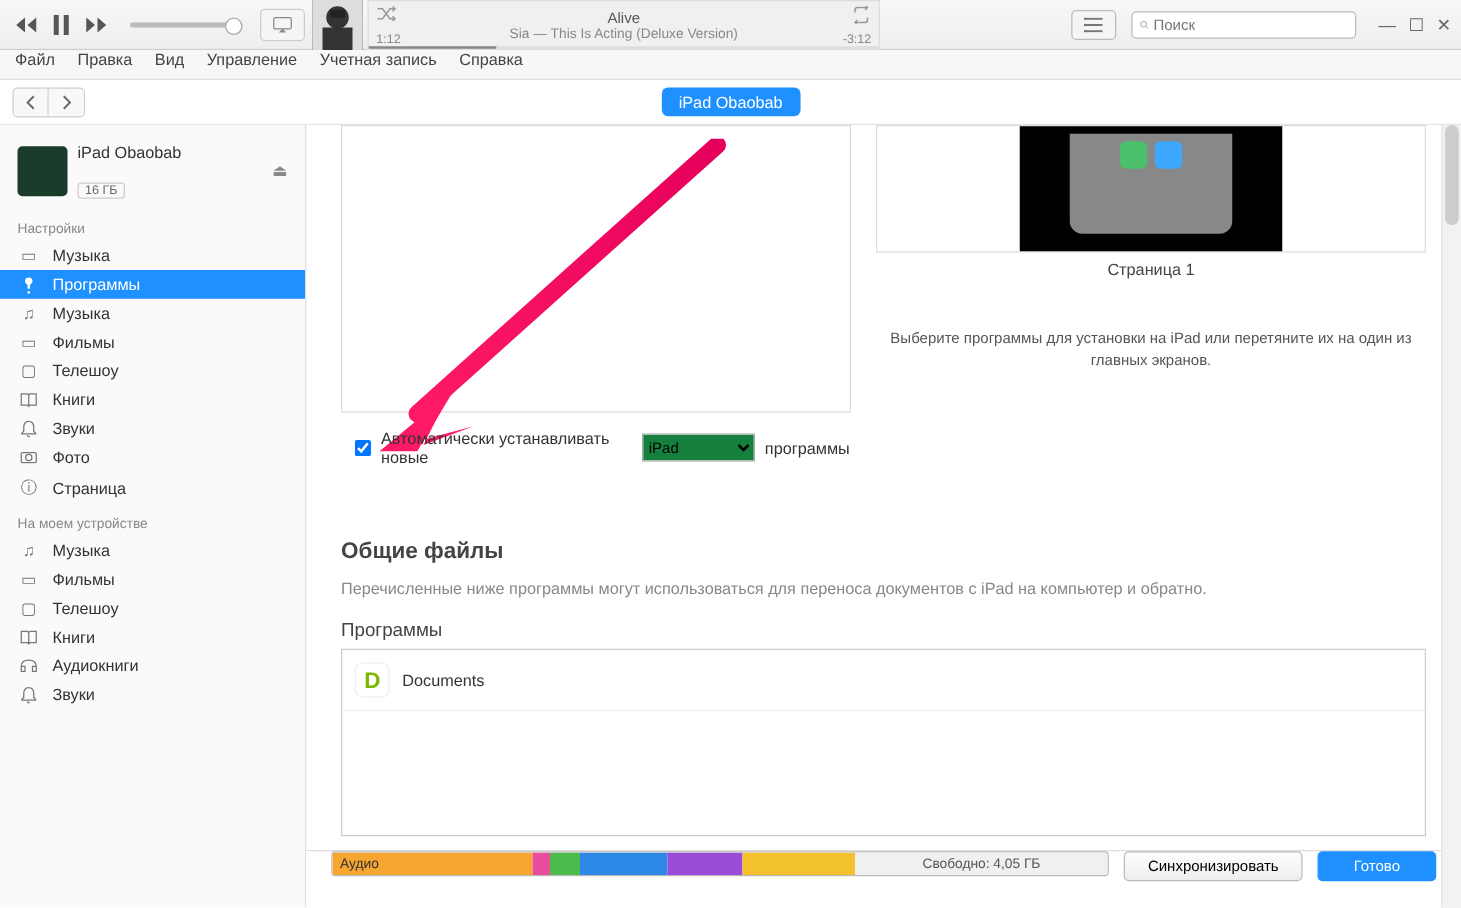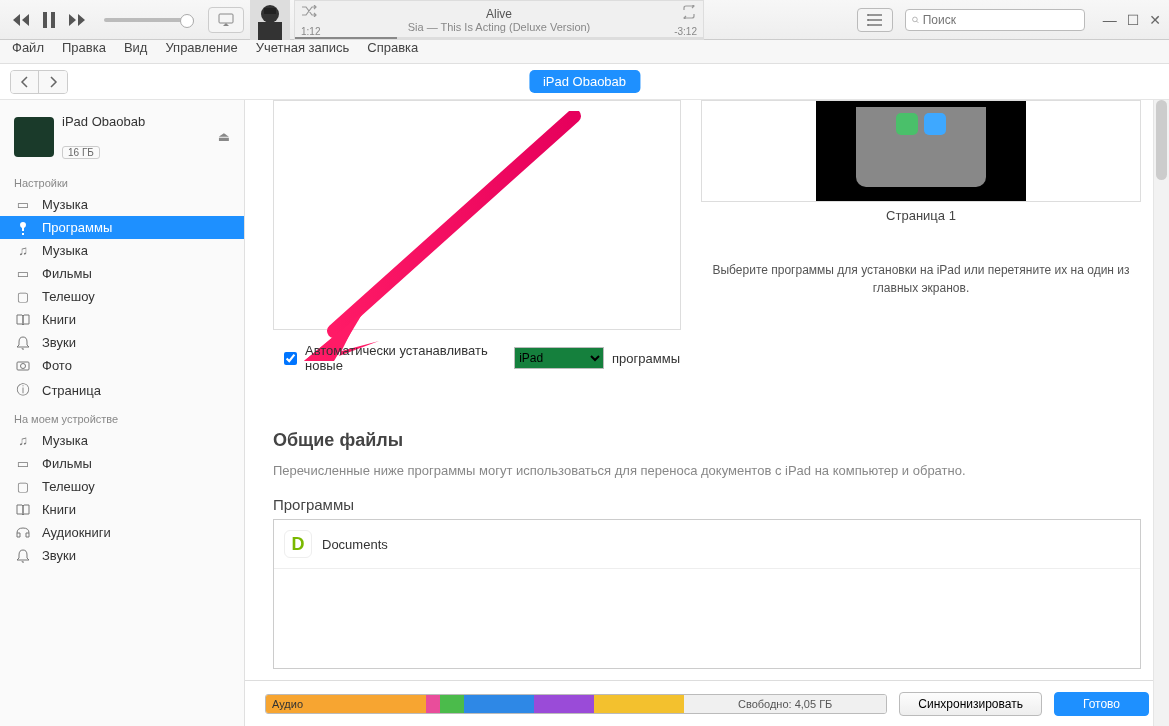--- a/index.html
+++ b/index.html
@@ -81,21 +81,21 @@
 .section-desc { font-size:13px; color:#888; margin:12px 0 18px; }
 
 .shared-row { display:flex; gap:20px; }
 .shared-col { flex:1; }
 .col-h { font-size:15px; color:#444; margin-bottom:6px; }
 .shared-box { border:1px solid #ccc; height:150px; background:#fff; }
 .app-row { display:flex; align-items:center; gap:10px; padding:10px; border-bottom:1px solid #eee; }
 .app-icon { width:28px; height:28px; border-radius:6px; background:#fff; display:flex; align-items:center; justify-content:center; font-weight:bold; font-size:18px; }
 
 
-.bottombar { position:absolute; left:0; right:0; bottom:0; height:46px; border-top:1px solid #ddd; display:flex; align-items:center; padding:0 20px; gap:12px; background:#fff;margin-top:15px; }
+.bottombar { position:absolute; left:0; right:0; bottom:0; height:46px; border-top:1px solid #ddd; display:flex; padding:0 20px; gap:12px; background:#fff;margin-top:15px; }
 .storage { flex:1; height:20px; border:1px solid #bbb; border-radius:3px; overflow:hidden; display:flex; font-size:11px; position:relative; }
 .seg { height:100%; }
 .seg.audio { background:#f7a531; flex:0 0 160px; display:flex; align-items:center; padding-left:6px; color:#333; font-size:11px; }
 .seg.s1 { background:#e94d9b; width:14px; }
 .seg.s2 { background:#4bbb4b; width:24px; }
 .seg.s3 { background:#2e88e6; width:70px; }
 .seg.s4 { background:#9a4bd8; width:60px; }
 .seg.s5 { background:#f3c12e; width:90px; }
 .seg.free { flex:1; background:#f0f0f0; display:flex; align-items:center; justify-content:center; color:#555; }
 .btn { height:24px; padding:0 18px; border:1px solid #bbb; border-radius:4px; background:linear-gradient(#fdfdfd,#eee); font-size:12px; cursor:pointer; }

